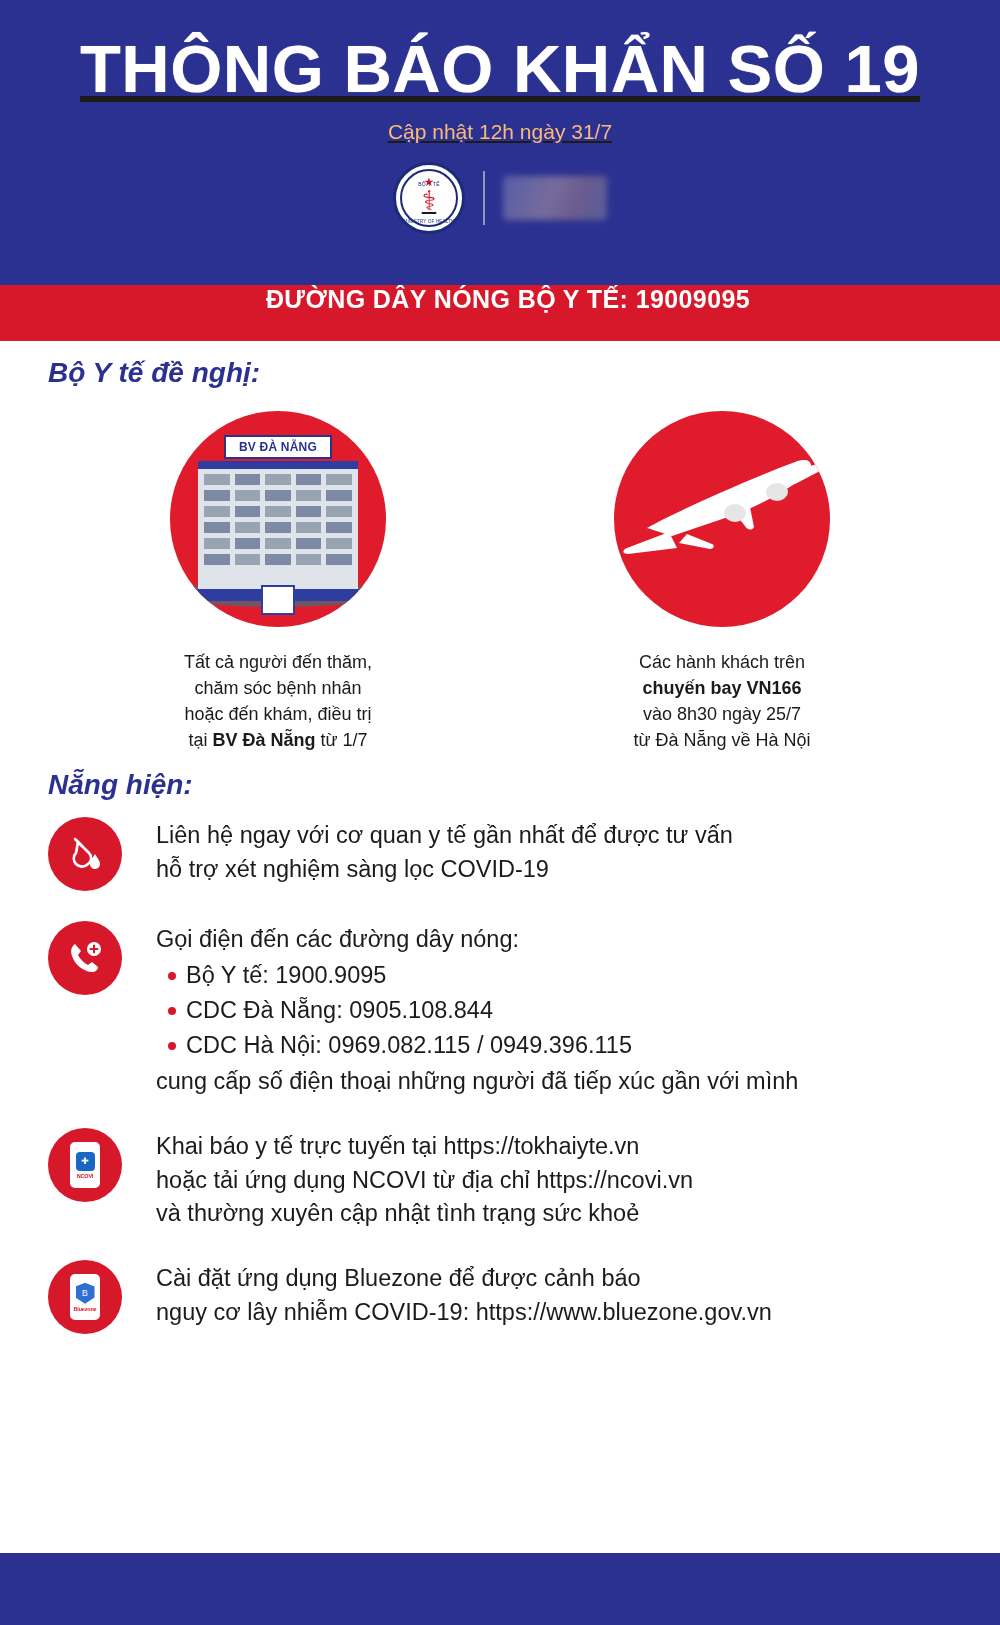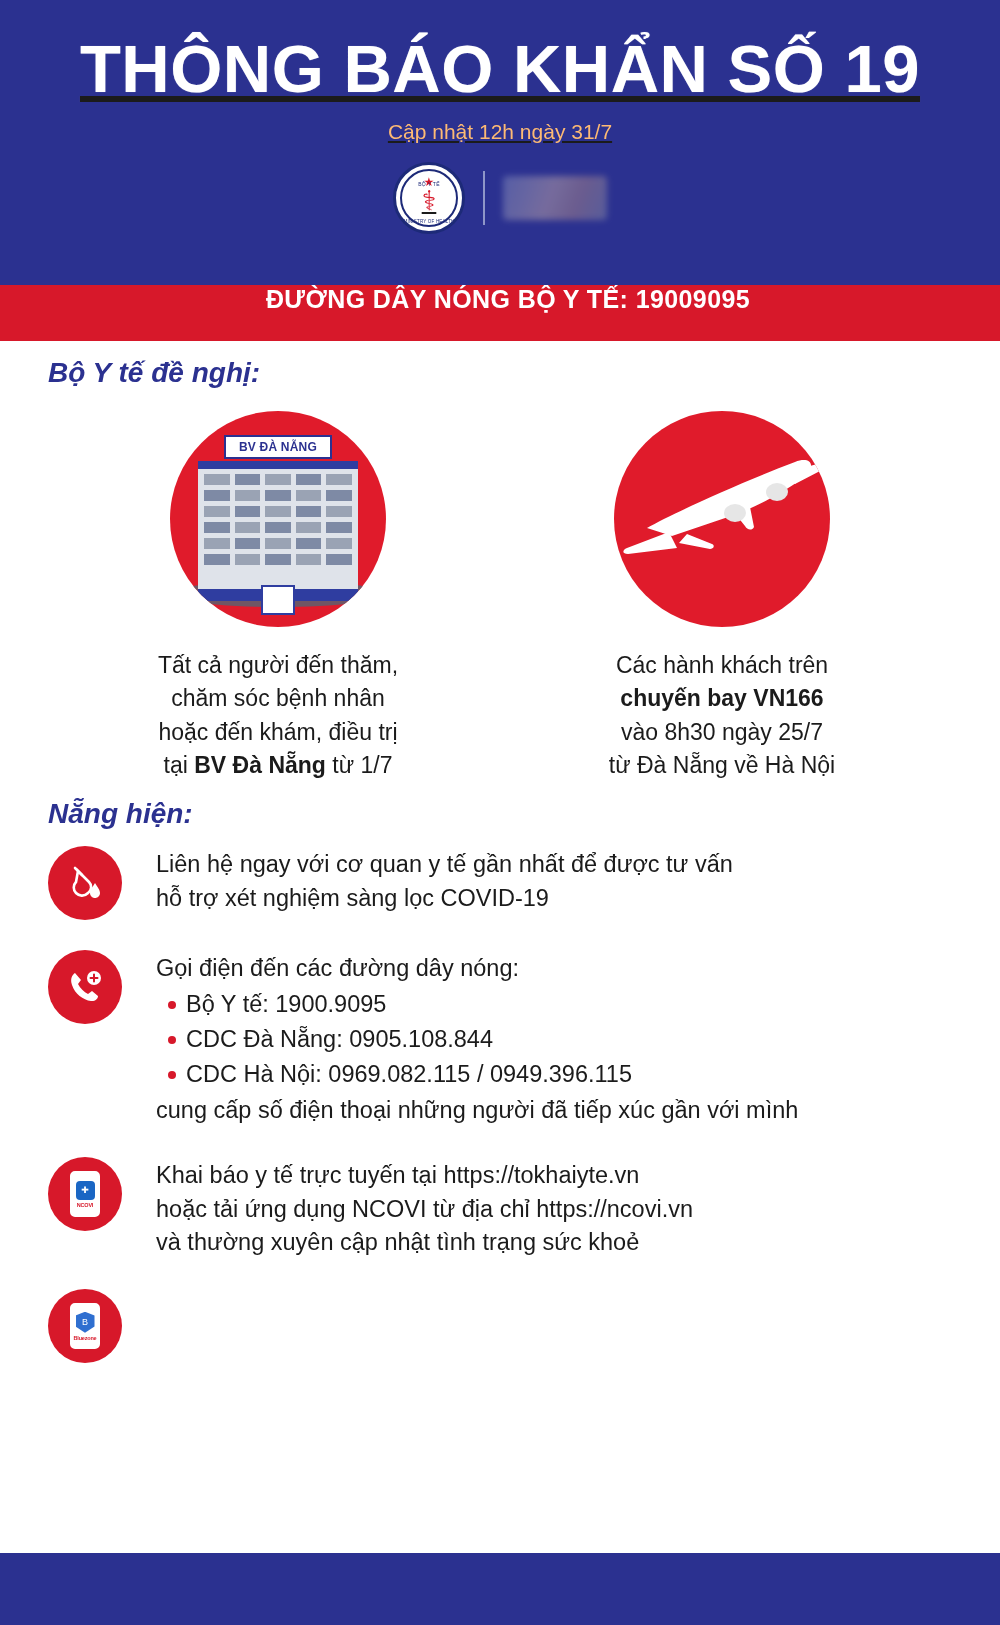--- a/index.html
+++ b/index.html
@@ -241,21 +241,21 @@
   .plane-wrap {
     position: absolute;
     inset: 0;
     display: flex;
     align-items: center;
     justify-content: center;
   }
 
   .target-caption {
     margin-top: 22px;
-    font-size: 23px;
+    font-size: 18px;
     line-height: 1.45;
     color: #1b1b1b;
   }
   .target-caption b { font-weight: bold; }
 
   
   .actions {
     margin-top: 16px;
   }
   .action-row {
@@ -537,18 +537,24 @@
       </div>
     </div>
 
     <div class="action-row">
       <div class="action-icon">
         <div class="phone-screen">
           <div class="bz-badge">B</div>
           <div class="app-name">Bluezone</div>
         </div>
       </div>
+      <div class="action-text">
+        <div>
+          <span>Cài đặt ứng dụng </span><b>Bluezone</b><span> để được cảnh báo</span>
+        </div>
+        <div>nguy cơ lây nhiễm COVID-19: https://www.bluezone.gov.vn</div>
+      </div>
     </div>
 
   </div>
 </div>
 
 <div class="footer"></div>
 
 </body></html>

